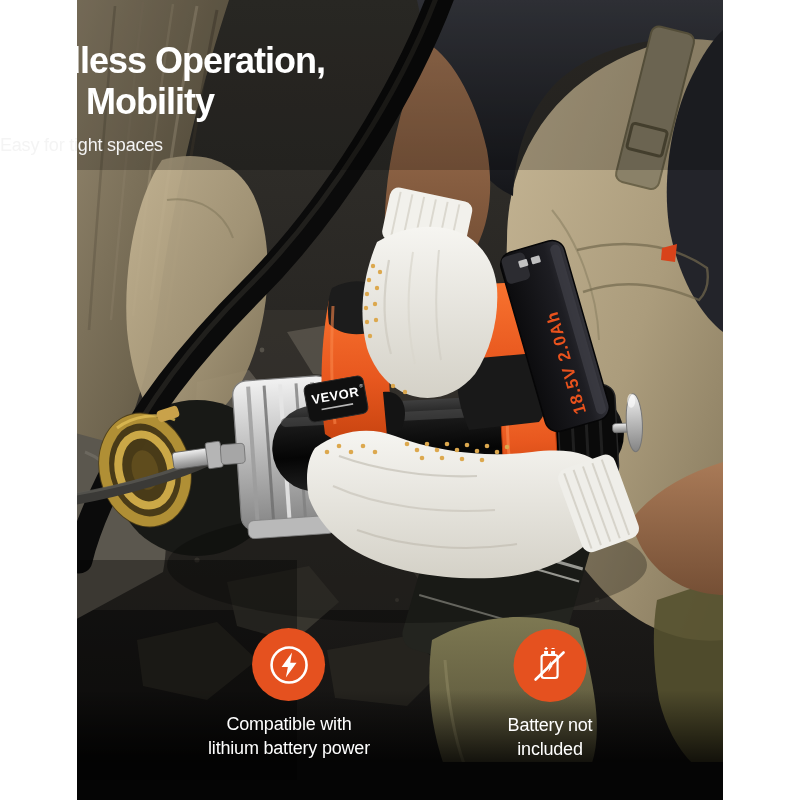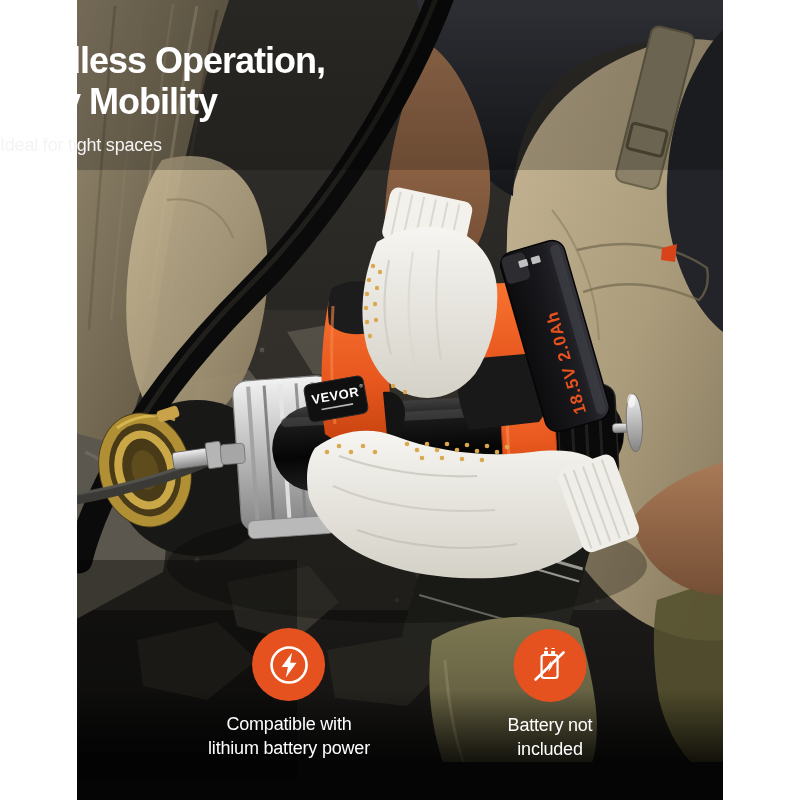--- a/index.html
+++ b/index.html
@@ -313,22 +313,22 @@
         <rect x="0" y="0" width="646" height="170" fill="#000000" opacity="0.22"></rect>
         <rect x="0" y="690" width="646" height="80" fill="url(#gFadeDown)"></rect>
         <rect x="0" y="762" width="646" height="38" fill="#050505"></rect>
         <rect x="0" y="560" width="220" height="220" fill="#000000" opacity="0.35"></rect>
       </g>
     </svg>
   </div>
 
   <div class="title-block">
     <div class="title-line">Cordless Operation,</div>
-    <div class="title-line">Easy Mobility</div>
-    <div class="subtitle">Ideal for tight spaces</div>
+    <div class="title-line">Ideal Mobility</div>
+    <div class="subtitle">Easy for tight spaces</div>
   </div>
 
   <div class="feature" style="left:289px;top:628px;">
     <div class="feature-badge">
       <svg width="48" height="48" viewBox="0 0 48 48">
         <circle cx="24" cy="24" r="17.5" fill="none" stroke="#ffffff" stroke-width="2.6"></circle>
         <polygon points="27,11.5 16.5,26 22.8,26 20.8,36.5 31.5,21.8 25.2,21.8" fill="#ffffff"></polygon>
       </svg>
     </div>
     <div class="feature-caption">

